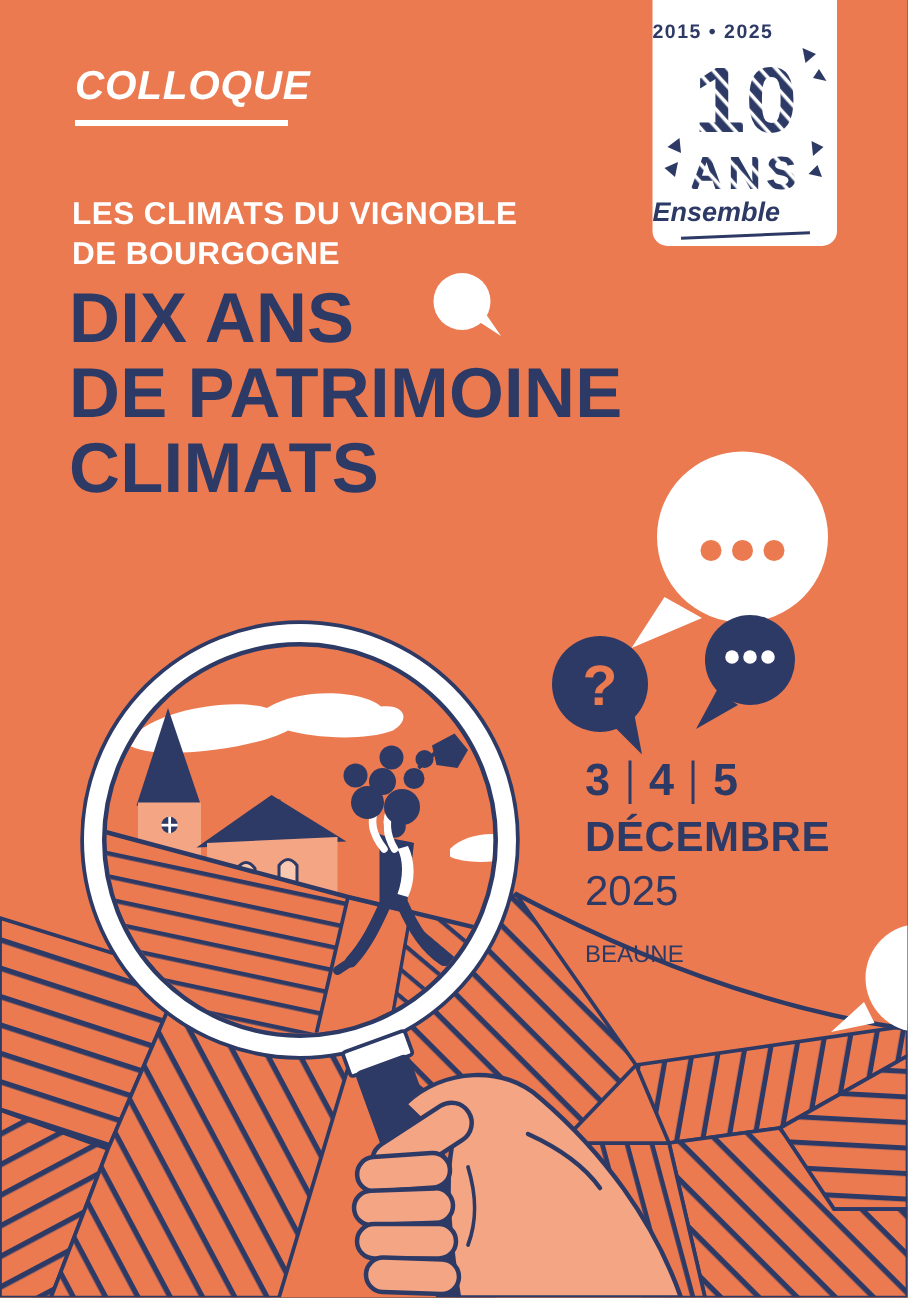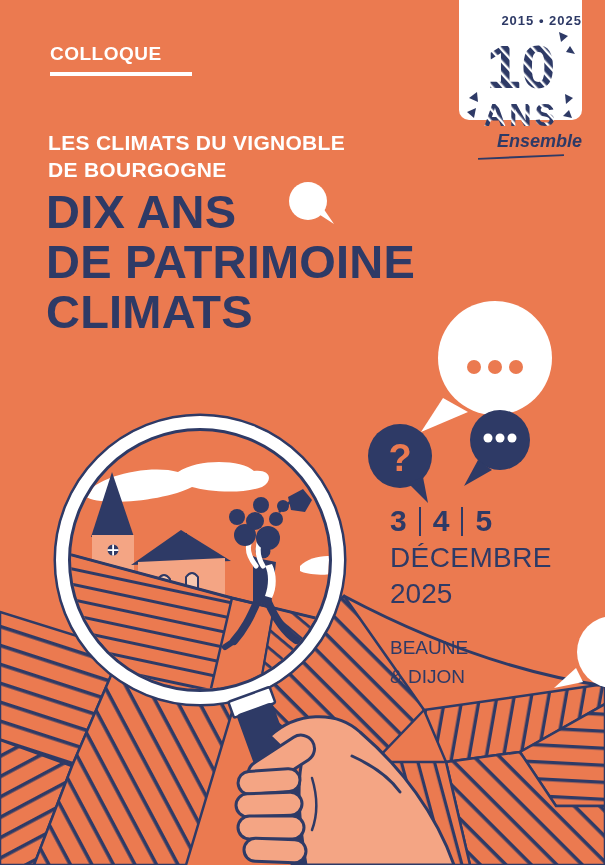--- a/index.html
+++ b/index.html
@@ -12,43 +12,43 @@
 
   
   .fill-orange{fill:var(--orange);} .fill-navy{fill:var(--navy);} .fill-white{fill:var(--white);}
   .fill-salmon{fill:var(--salmon);} .fill-salmon-light{fill:var(--salmon_light);}
   .stroke-navy{stroke:var(--navy);} .stroke-white{stroke:var(--white);}
 
   .overlay{position:absolute;z-index:2;}
 
   
   .colloque{left:50px;top:44px;color:var(--white);}
-  .colloque .txt{font-size:19px;font-weight:800;letter-spacing:.5px;line-height:1;}
+  .colloque .txt{font-size:27px;font-weight:800;letter-spacing:.5px;line-height:1;font-style:italic;}
   .colloque .bar{width:142px;height:4px;background:var(--white);margin-top:9px;}
 
   
   .subtitle{left:48px;top:129px;color:var(--white);font-size:21px;font-weight:700;
     line-height:27px;letter-spacing:.3px;}
 
   
   .title{left:46px;top:187px;color:var(--navy);font-size:47px;font-weight:800;
     line-height:50px;letter-spacing:.2px;}
   .title .white{color:var(--white);}
 
   
   .dates{left:390px;top:505px;color:var(--navy);}
   .dates .days{display:flex;align-items:center;gap:12px;font-size:30px;font-weight:800;line-height:32px;}
   .dates .sep{width:2px;height:29px;background:var(--navy);}
-  .dates .month{font-size:28px;font-weight:400;letter-spacing:.4px;margin-top:5px;text-align:center;}
+  .dates .month{font-size:28px;font-weight:700;letter-spacing:.4px;margin-top:5px;text-align:center;}
   .dates .year{font-size:28px;font-weight:400;margin-top:4px;}
-  .dates .city{font-size:19px;font-weight:400;margin-top:23px;line-height:29px;}
-
-  
-  .badge{right:23px;top:0;width:123px;height:120px;background:var(--white);
-    border-radius:0 0 10px 10px;text-align:right;}
+  .dates .city{font-size:16px;font-weight:400;margin-top:12px;line-height:29px;}
+
+  
+  .badge{right:47px;top:0;width:123px;height:164px;background:var(--white);
+    border-radius:0 0 10px 10px;text-align:left;}
   .badge .years{margin-top:13px;font-size:13px;font-weight:700;letter-spacing:1px;color:var(--navy);}
   .badge svg{display:block;margin:2px auto 0;}
   .badge .logo-10{font-family:"Liberation Sans",sans-serif;font-weight:800;font-size:62px;}
   .badge .logo-ans{font-family:"Liberation Sans",sans-serif;font-weight:800;font-size:31px;letter-spacing:3px;}
   .badge .tagline{font-size:18px;font-weight:700;font-style:italic;color:var(--navy);margin-top:-3px;}
   .badge .tag-bar{width:86px;height:2px;background:var(--navy);margin:4px auto 0;transform:rotate(-2.5deg);}
 </style>
 </head>
 <body>
 
@@ -241,21 +241,20 @@
       <span>3</span>
       <span class="sep"></span>
       <span>4</span>
       <span class="sep"></span>
       <span>5</span>
     </div>
     <div class="month">DÉCEMBRE</div>
     <div class="year">2025</div>
     <div class="city">
       <div>BEAUNE</div>
-      <div>&amp; DIJON</div>
     </div>
   </div>
 
   <div class="overlay badge">
     <div class="years">2015 • 2025</div>
     <svg width="112" height="104" viewBox="0 0 112 104">
       <defs>
         <pattern id="hatch10" width="8" height="8" patternUnits="userSpaceOnUse" patternTransform="rotate(-42)">
           <rect width="8" height="8" class="fill-navy"></rect>
           <rect x="5" width="2.4" height="8" class="fill-white"></rect>

